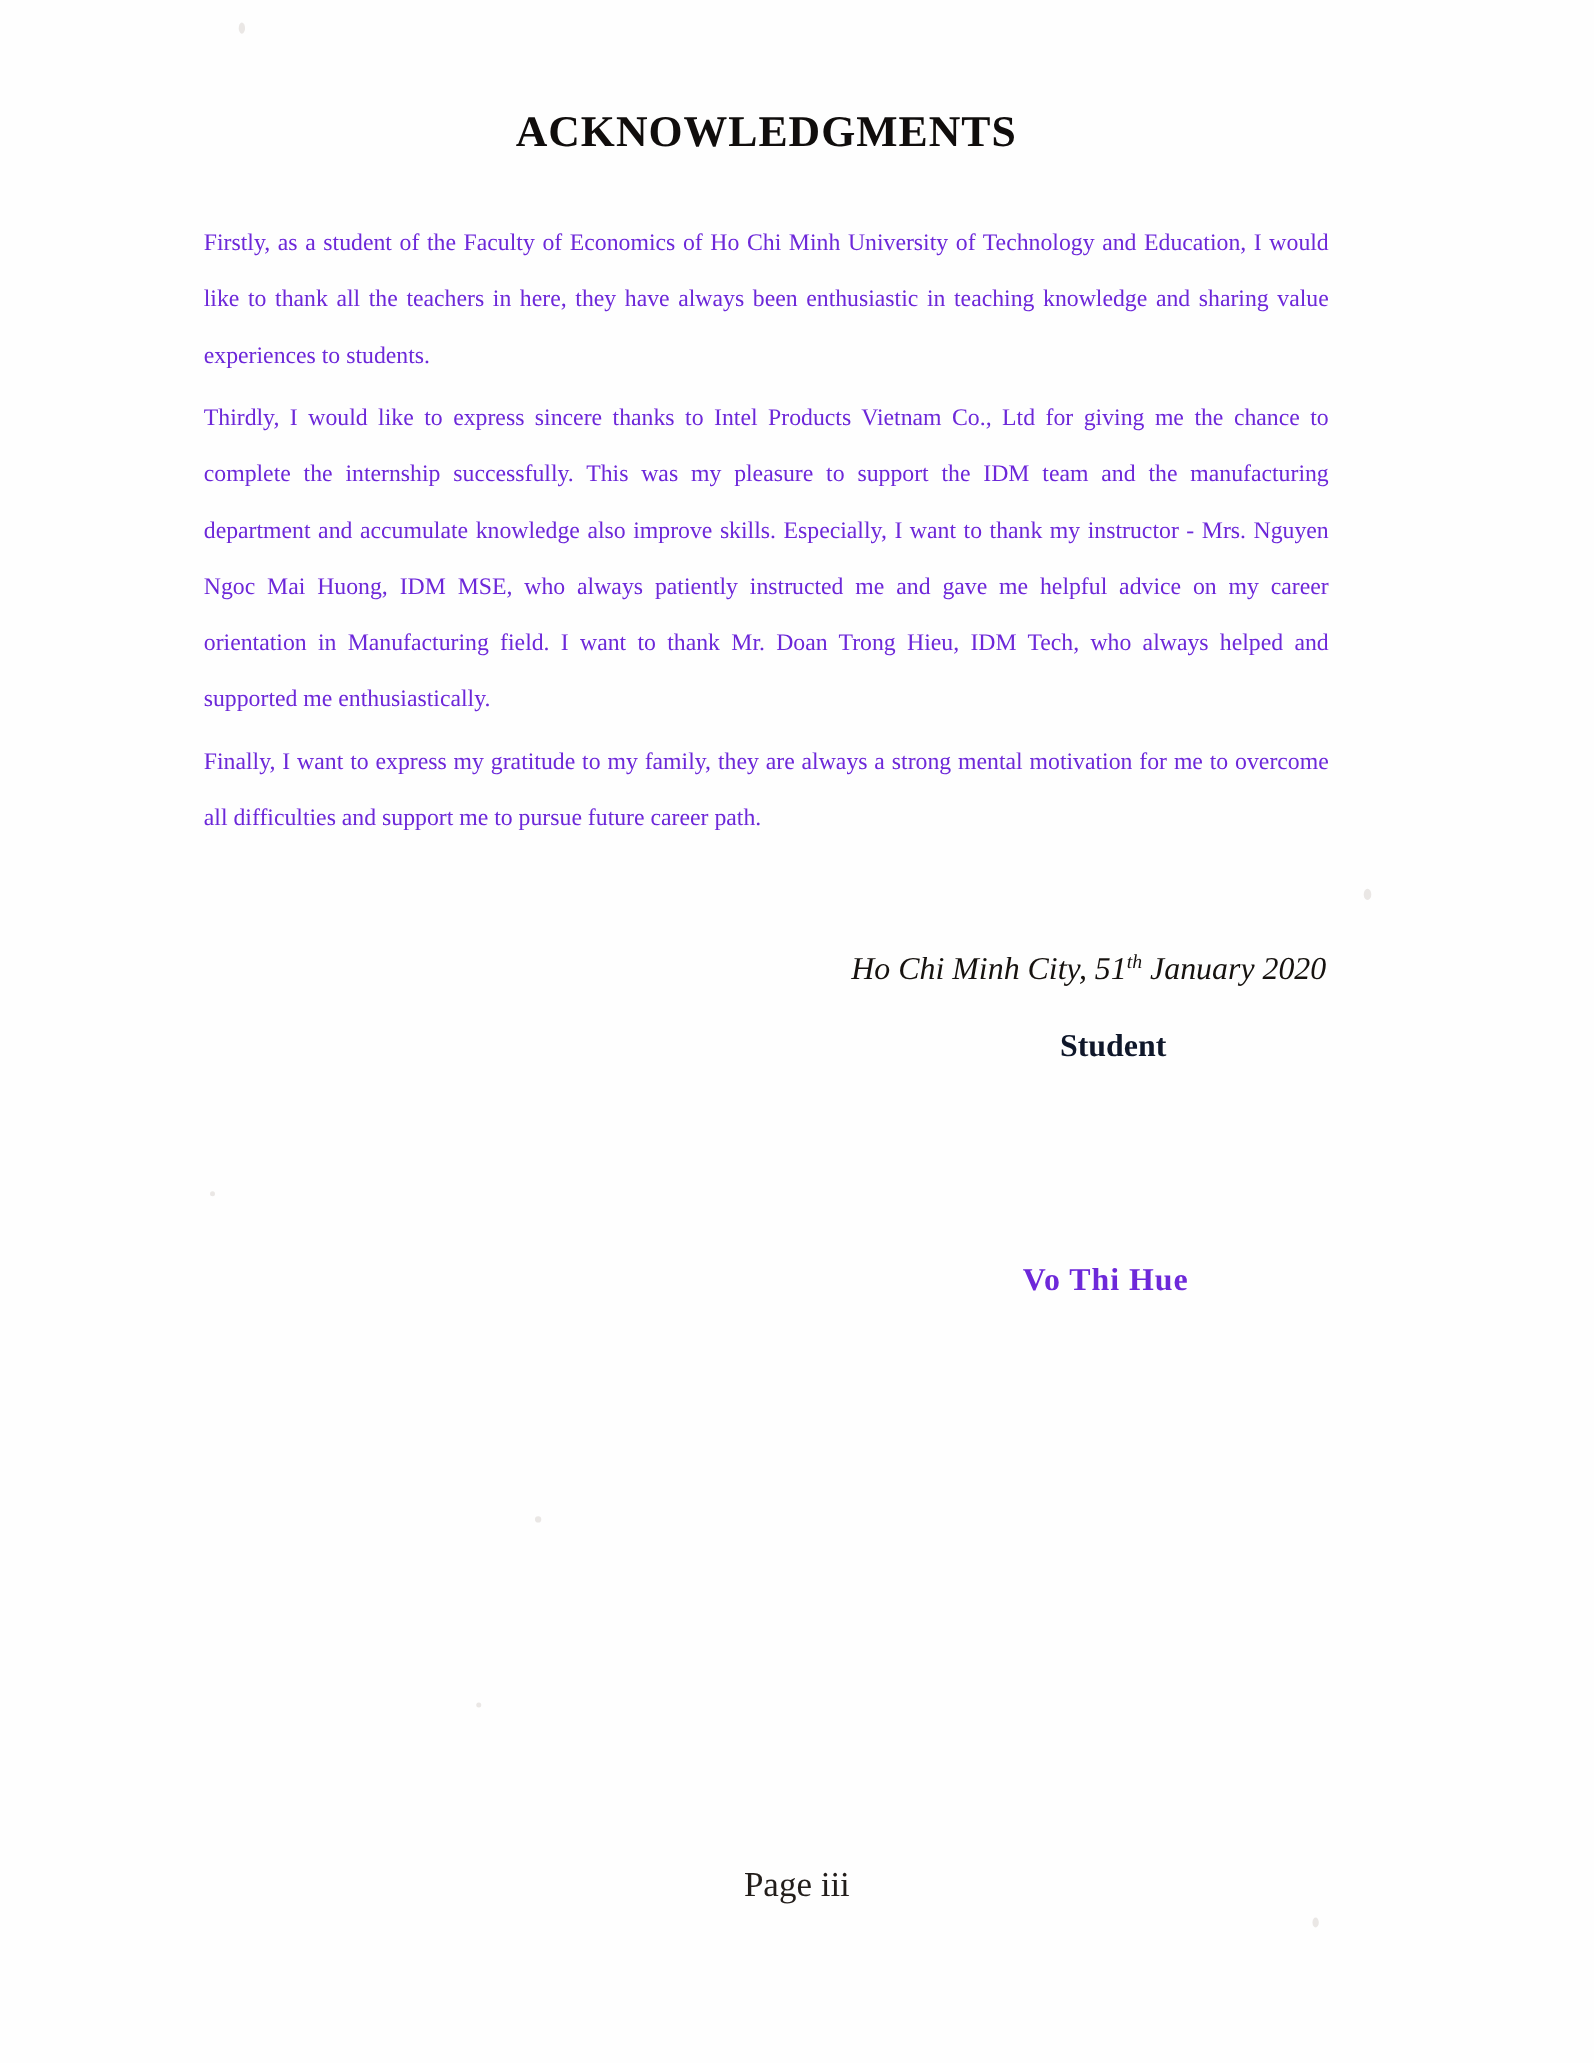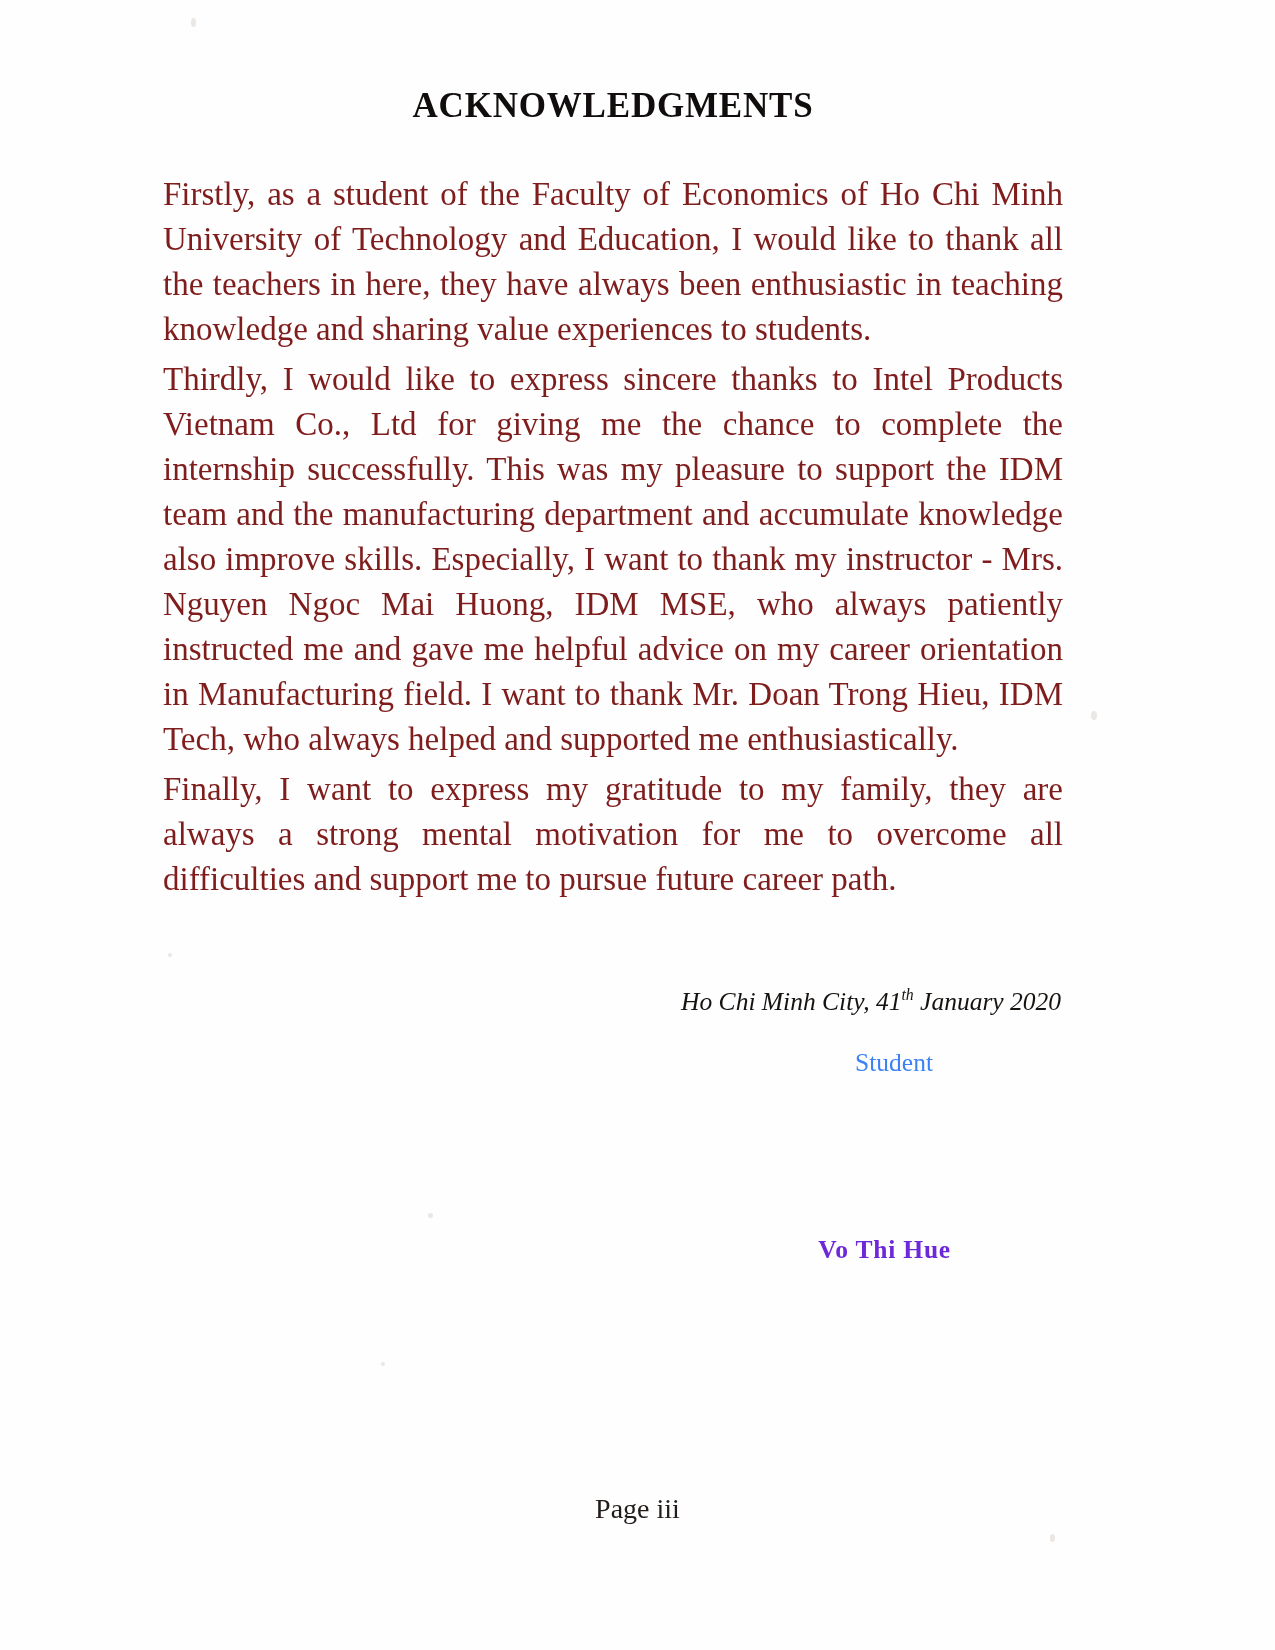--- a/index.html
+++ b/index.html
@@ -55,23 +55,23 @@
 
   .body-text {
     margin: 0;
     padding-top: 46px;
   }
 
   .para {
     margin: 0 0 5px 0;
     text-align: justify;
     text-justify: inter-word;
-    font-size: 33px;
+    font-size: 19px;
     line-height: 45px;
-    color: #7f1d1d;
+    color: #6d28d9;
     hyphens: none;
   }
   .para:last-child { margin-bottom: 16px; }
 
   .signature-block {
     margin-top: 70px;
     text-align: right;
   }
 
   .date-line {
@@ -83,25 +83,25 @@
     white-space: nowrap;
   }
   .date-line sup {
     font-size: 0.62em;
     vertical-align: super;
     font-style: italic;
   }
 
   .role-line {
     margin-top: 18px;
-    font-weight: normal;
+    font-weight: bold;
     font-size: 25.5px;
     line-height: 42px;
     padding-right: 130px;
-    color: #3b82f6;
+    color: #0f172a;
   }
 
   .signer-name {
     margin-top: 145px;
     font-weight: bold;
     font-size: 25.5px;
     line-height: 42px;
     padding-right: 112px;
     letter-spacing: 0.8px;
     color: #6d28d9;
@@ -134,21 +134,21 @@
 
     <h1 class="doc-title">ACKNOWLEDGMENTS</h1>
 
     <div class="body-text">
       <p class="para">Firstly, as a student of the Faculty of Economics of Ho Chi Minh University of Technology and Education, I would like to thank all the teachers in here, they have always been enthusiastic in teaching knowledge and sharing value experiences to students.</p>
       <p class="para">Thirdly, I would like to express sincere thanks to Intel Products Vietnam Co., Ltd for giving me the chance to complete the internship successfully. This was my pleasure to support the IDM team and the manufacturing department and accumulate knowledge also improve skills. Especially, I want to thank my instructor - Mrs. Nguyen Ngoc Mai Huong, IDM MSE, who always patiently instructed me and gave me helpful advice on my career orientation in Manufacturing field. I want to thank Mr. Doan Trong Hieu, IDM Tech, who always helped and supported me enthusiastically.</p>
       <p class="para">Finally, I want to express my gratitude to my family, they are always a strong mental motivation for me to overcome all difficulties and support me to pursue future career path.</p>
     </div>
 
     <div class="signature-block">
-      <div class="date-line"><span>Ho Chi Minh City, 41</span><sup>th</sup><span> January 2020</span></div>
+      <div class="date-line"><span>Ho Chi Minh City, 51</span><sup>th</sup><span> January 2020</span></div>
 
       <div class="role-line">Student</div>
 
       <div class="signer-name">Vo Thi Hue</div>
     </div>
 
   </div>
 
   <div class="page-footer">Page iii</div>
 

